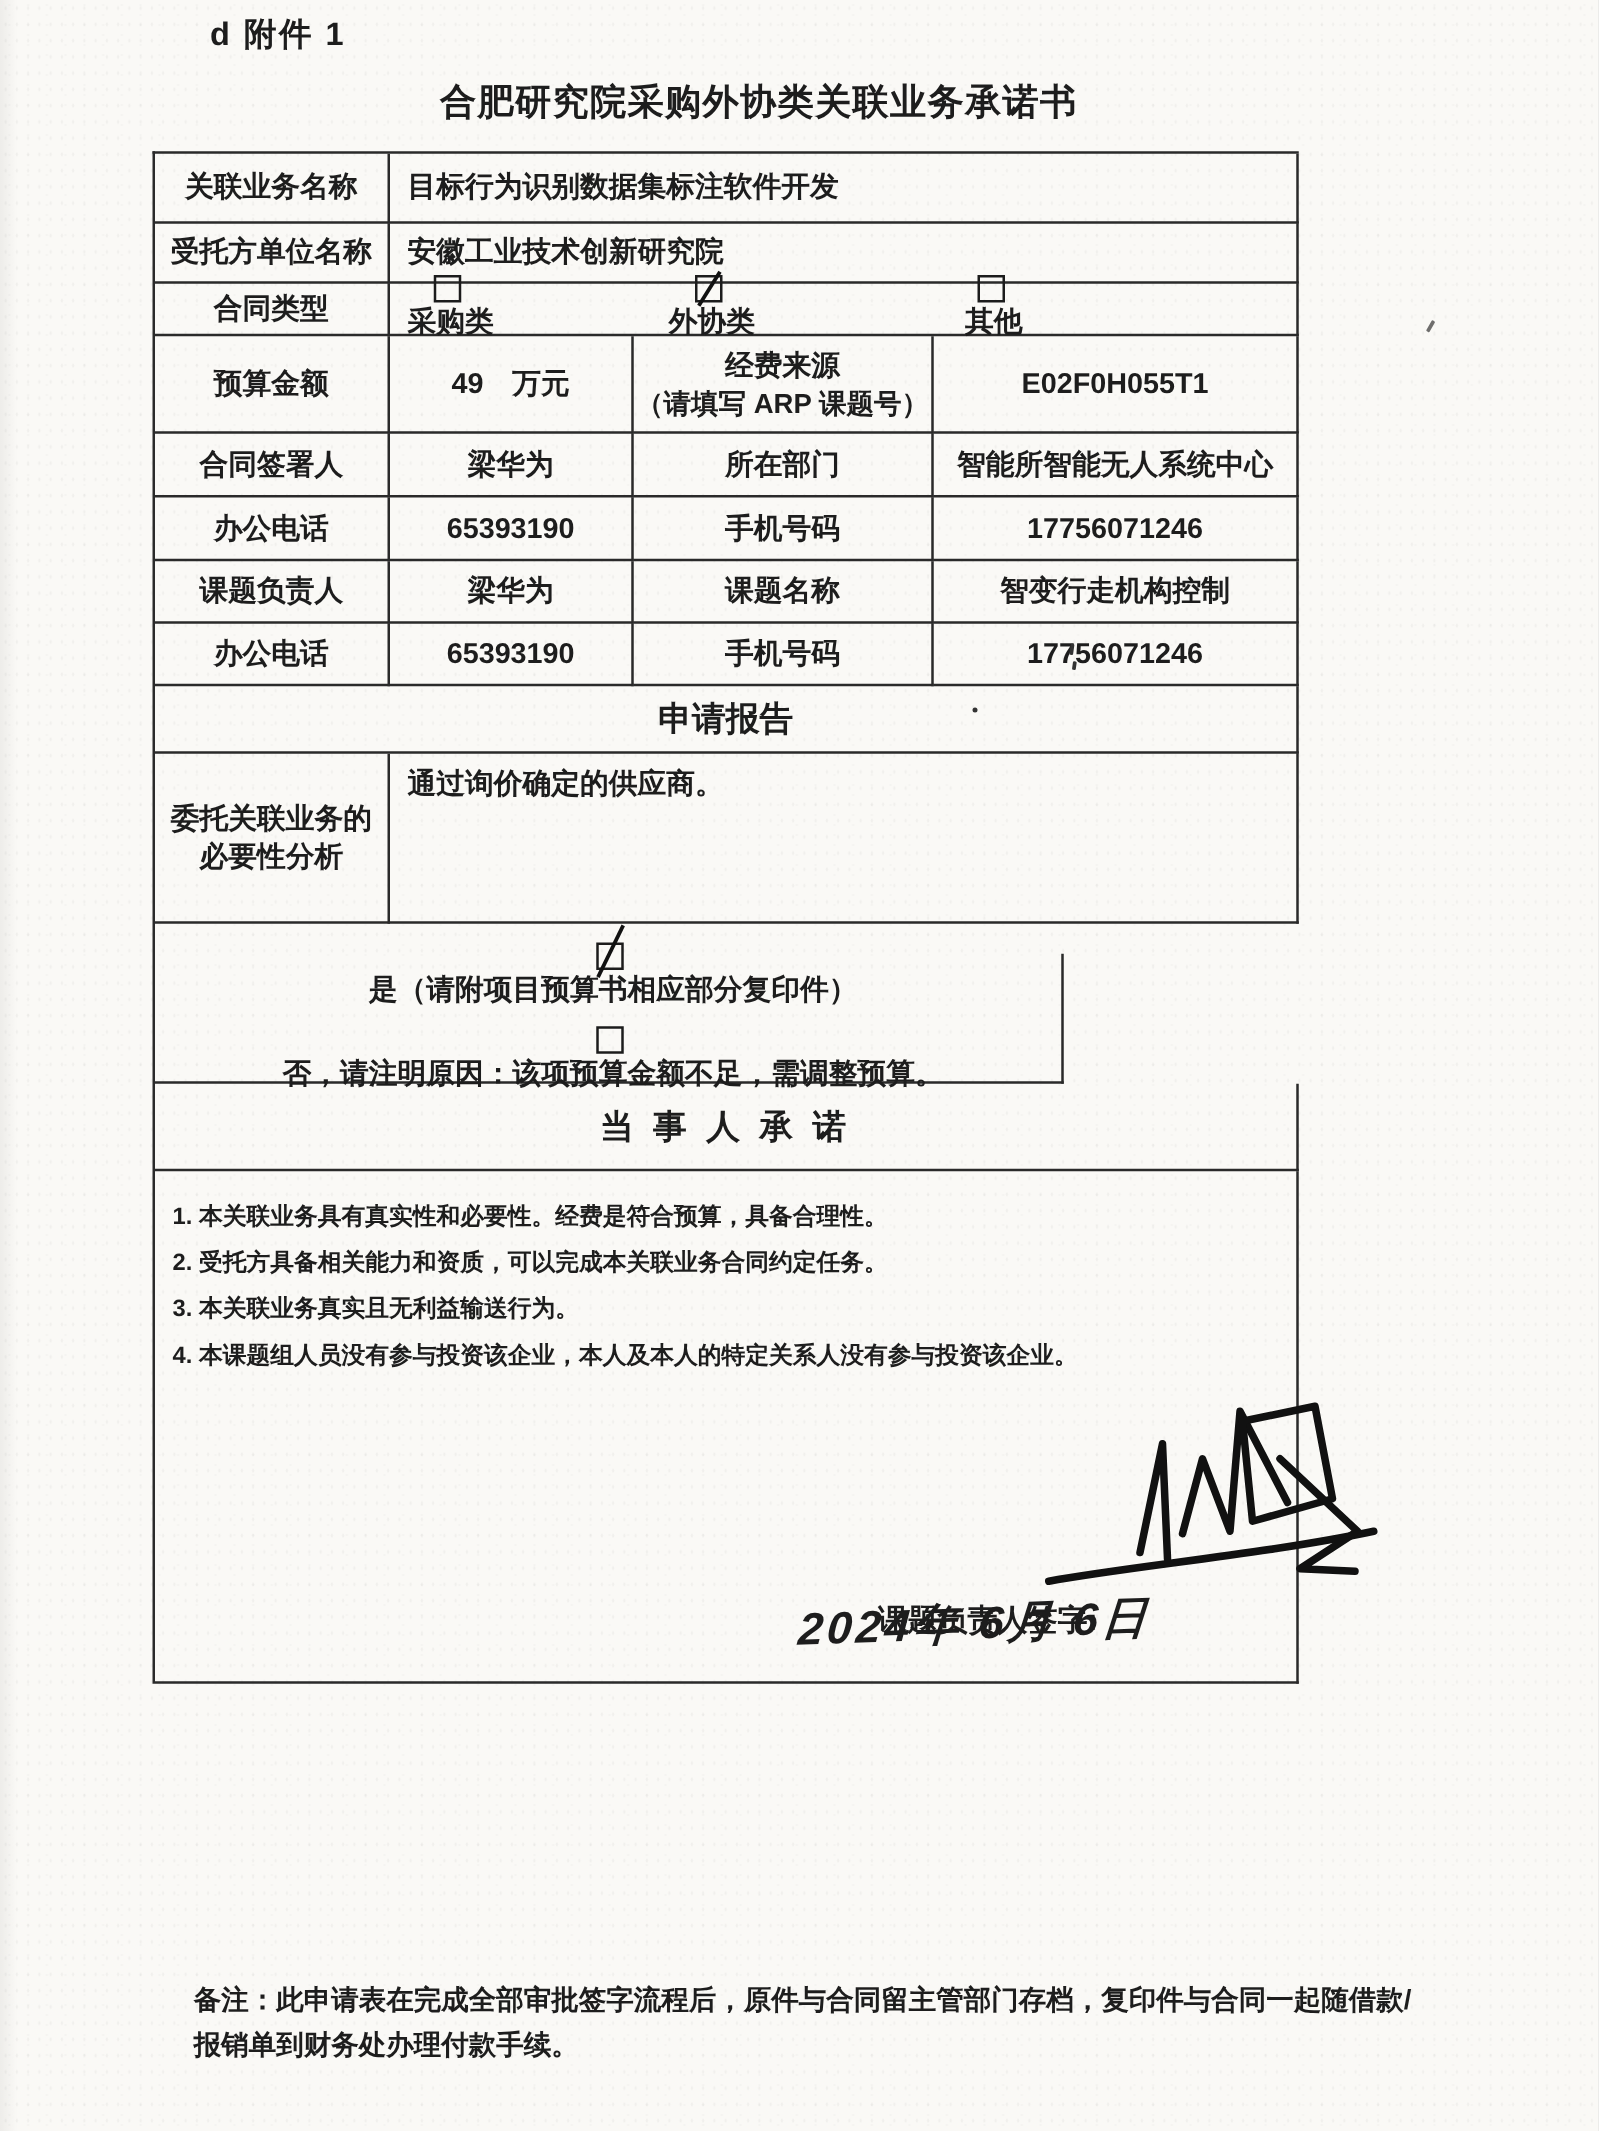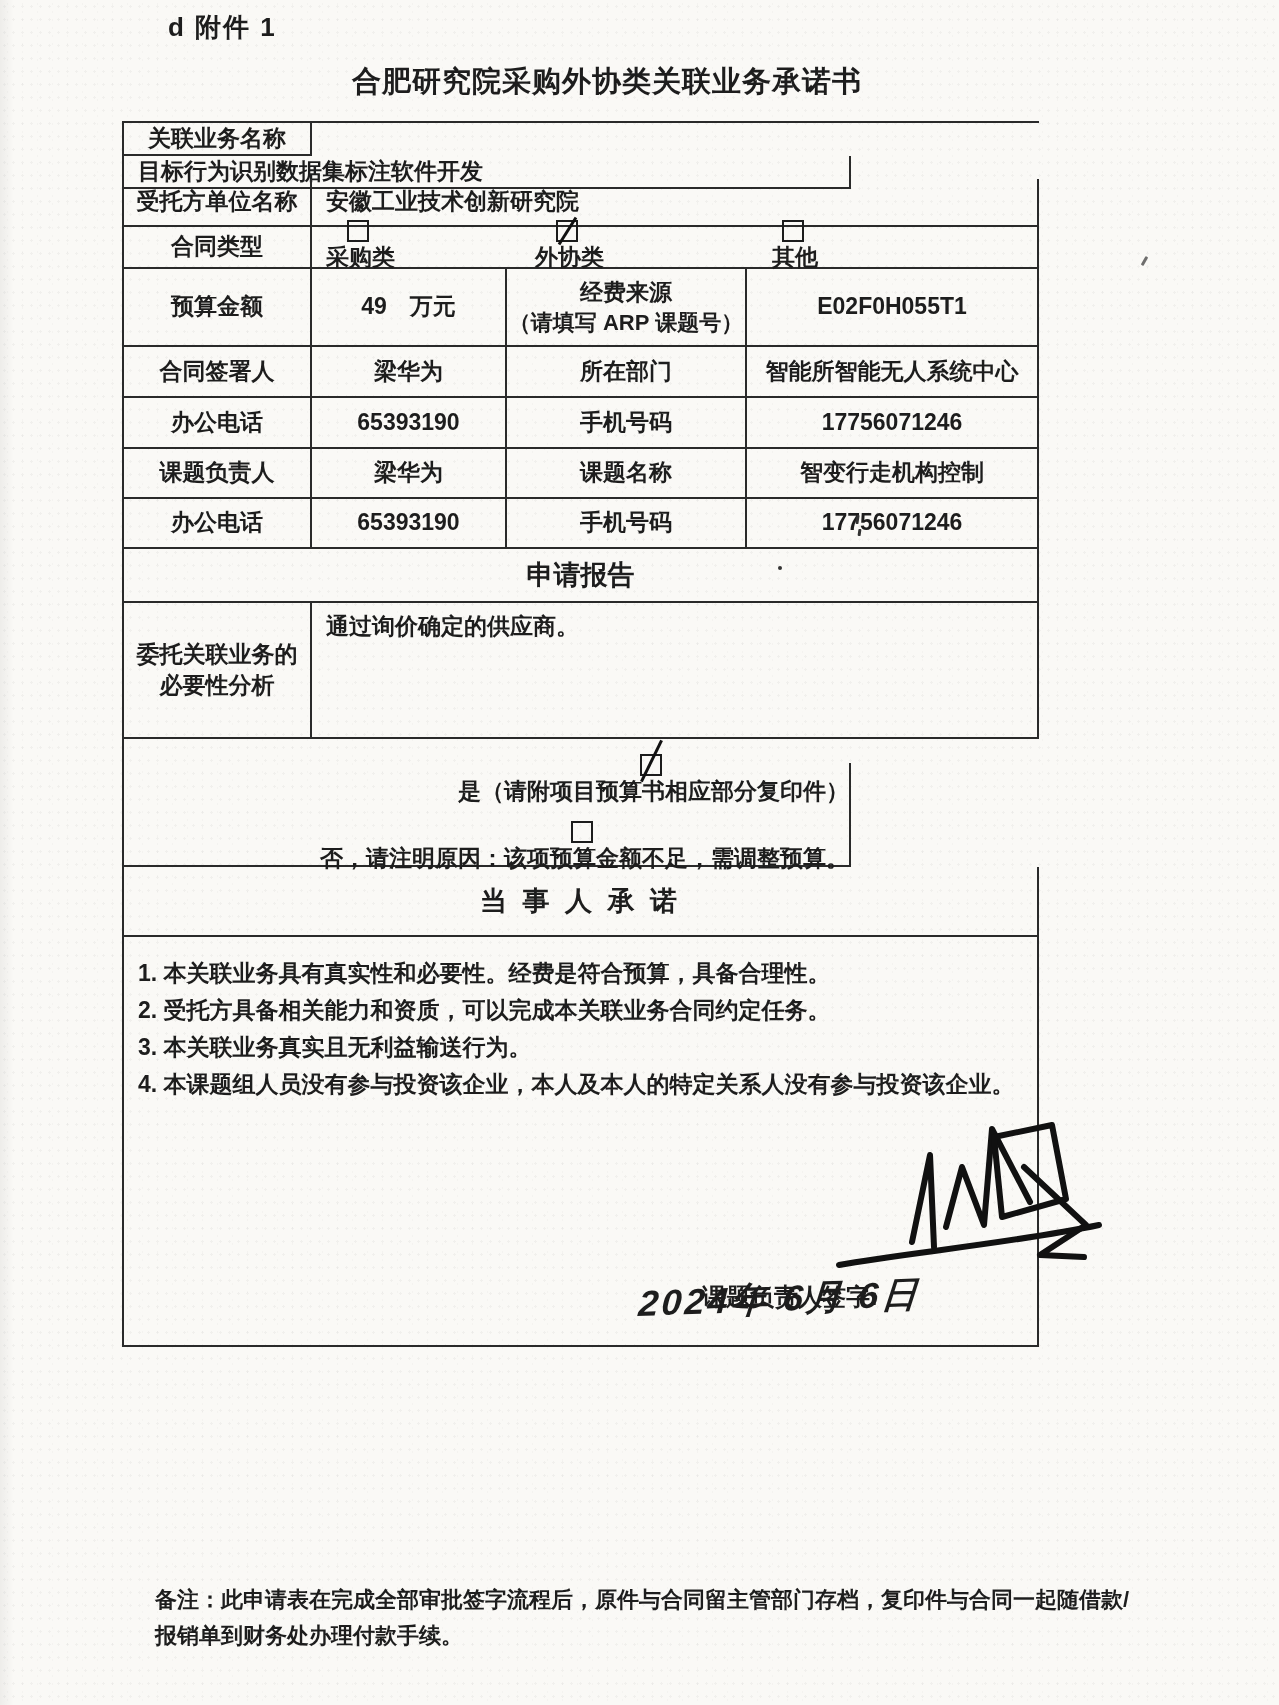--- a/index.html
+++ b/index.html
@@ -21,41 +21,41 @@
     box-sizing:border-box;border-right:2px solid #2a2a2a;border-bottom:2px solid #2a2a2a;
     display:flex;align-items:center;justify-content:center;text-align:center;
     font-weight:bold;font-size:23px;line-height:1.35;
   }
   .c1{width:188px;padding:0 10px;}
   .c2{width:195px;}
   .c3{width:240px;flex-direction:column;}
   .c4{width:292px;}
   .span3{width:727px;justify-content:flex-start;text-align:left;padding-left:14px;}
   .full{width:915px;}
-  .r1{height:56px;flex-direction:column;} .r2{height:48px;} .r3{height:42px;} .r4{height:78px;border-radius:18px;}
+  .r1{height:56px;} .r2{height:48px;} .r3{height:42px;} .r4{height:78px;border-radius:18px;}
   .r5{height:51px;} .r6{height:51px;} .r7{height:50px;} .r8{height:50px;}
   .r9{height:54px;} .r10{height:136px;} .r11{height:128px;} .r12{height:70px;} .r13{height:410px;}
   .hint{font-size:22px;}
   .topleft{align-items:flex-start;justify-content:flex-start;padding:8px 14px;text-align:left;}
   .opts{gap:0;}
   .opt{display:flex;align-items:center;white-space:nowrap;flex-direction:column;}
   .opt2{margin-left:140px;} .opt3{margin-left:168px;}
   .cb{
     display:inline-block;box-sizing:border-box;width:22px;height:22px;
     border:2.5px solid #1c1c1c;position:relative;margin-right:5px;flex:0 0 auto;
   }
   .cb.checked::after{
     content:"";position:absolute;left:8px;top:-7px;width:3px;height:32px;
     background:#111;transform:rotate(32deg);
   }
   .cb.checked.longslash::after{top:-18px;height:46px;transform:rotate(26deg);}
-  .yesno{flex-direction:column;align-items:flex-end;justify-content:center;padding-left:8px;gap:14px;margin-top:24px;}
+  .yesno{flex-direction:column;align-items:center;justify-content:center;padding-left:8px;gap:14px;margin-top:24px;}
   .yesno .opt{font-size:23px;}
   .commit{position:relative;align-items:flex-start;justify-content:flex-start;padding:0;}
-  .commit-items{position:absolute;left:14px;top:18px;text-align:left;font-size:23px;font-weight:bold;line-height:37px;}
+  .commit-items{position:absolute;left:14px;top:18px;text-align:left;font-size:19px;font-weight:bold;line-height:37px;}
   .sig-label{position:absolute;left:578px;top:300px;font-size:24px;font-weight:bold;margin-top:44px;}
   .sig{position:absolute;left:710px;top:170px;width:270px;height:175px;}
   .date{
     position:absolute;left:515px;top:338px;font-size:36px;font-weight:bold;
     font-style:italic;transform:skew(-6deg) rotate(-2deg);letter-spacing:3px;white-space:nowrap;
   }
   .footer{
     position:absolute;left:155px;top:1582px;width:978px;
     font-size:22px;font-weight:bold;line-height:36px;text-align:left;
   }

